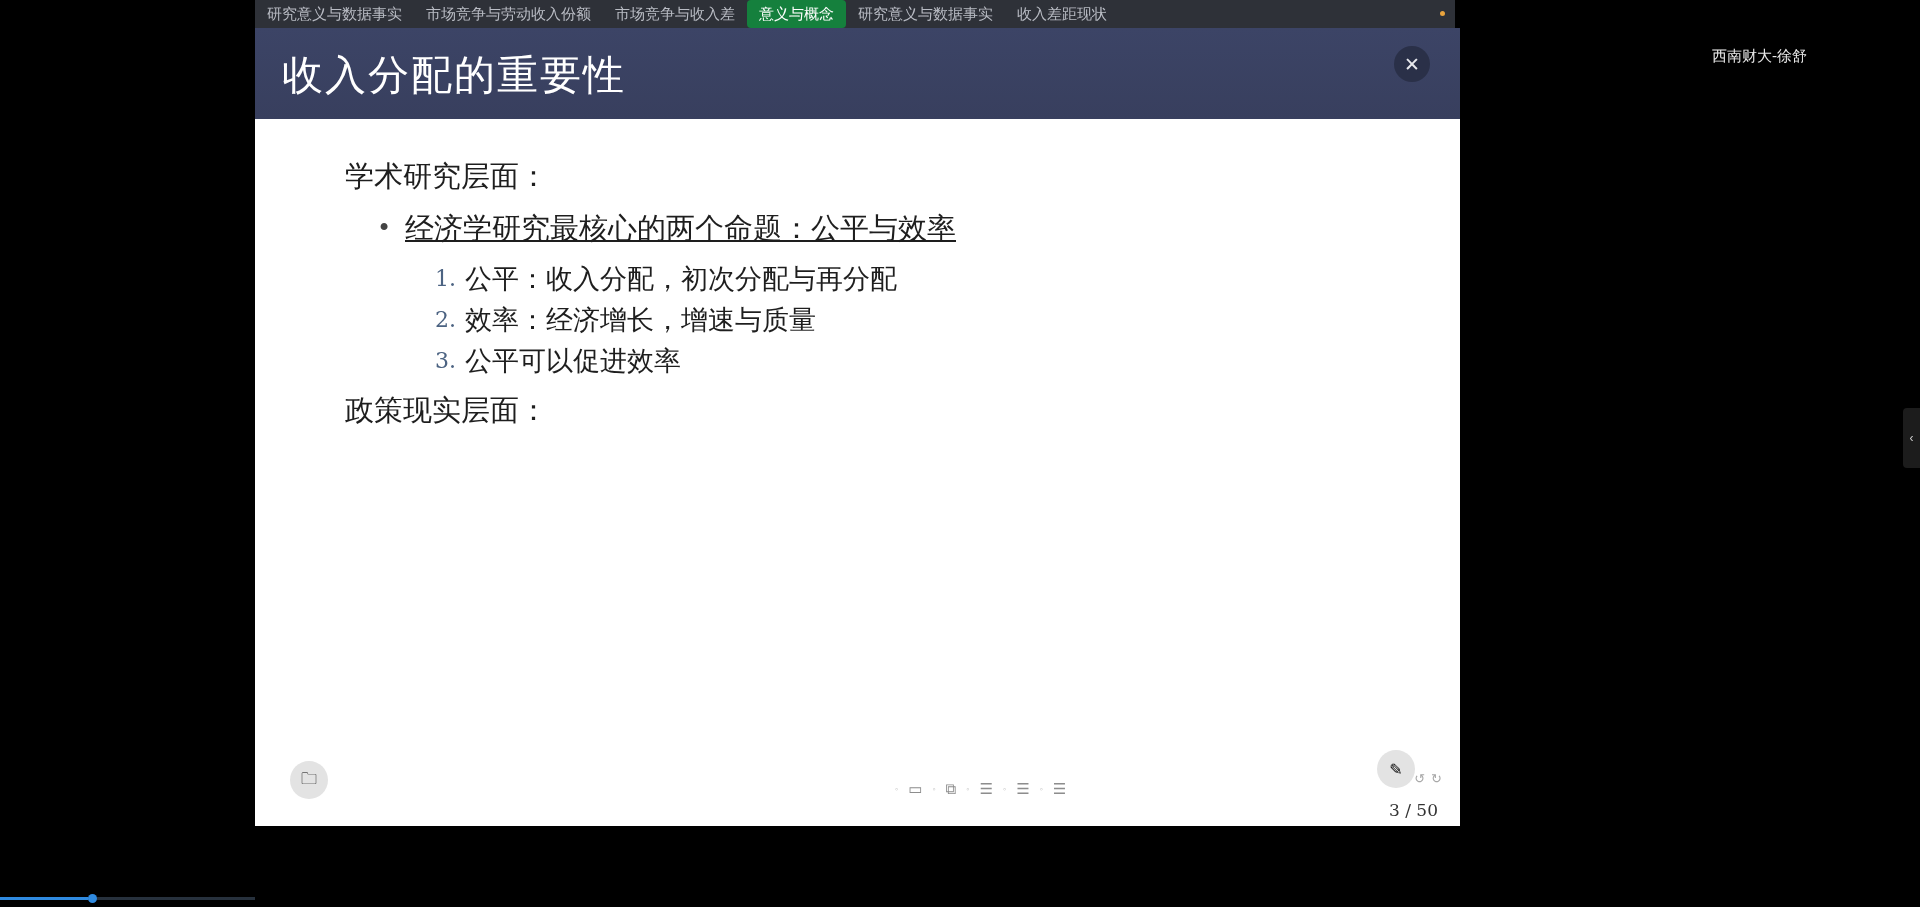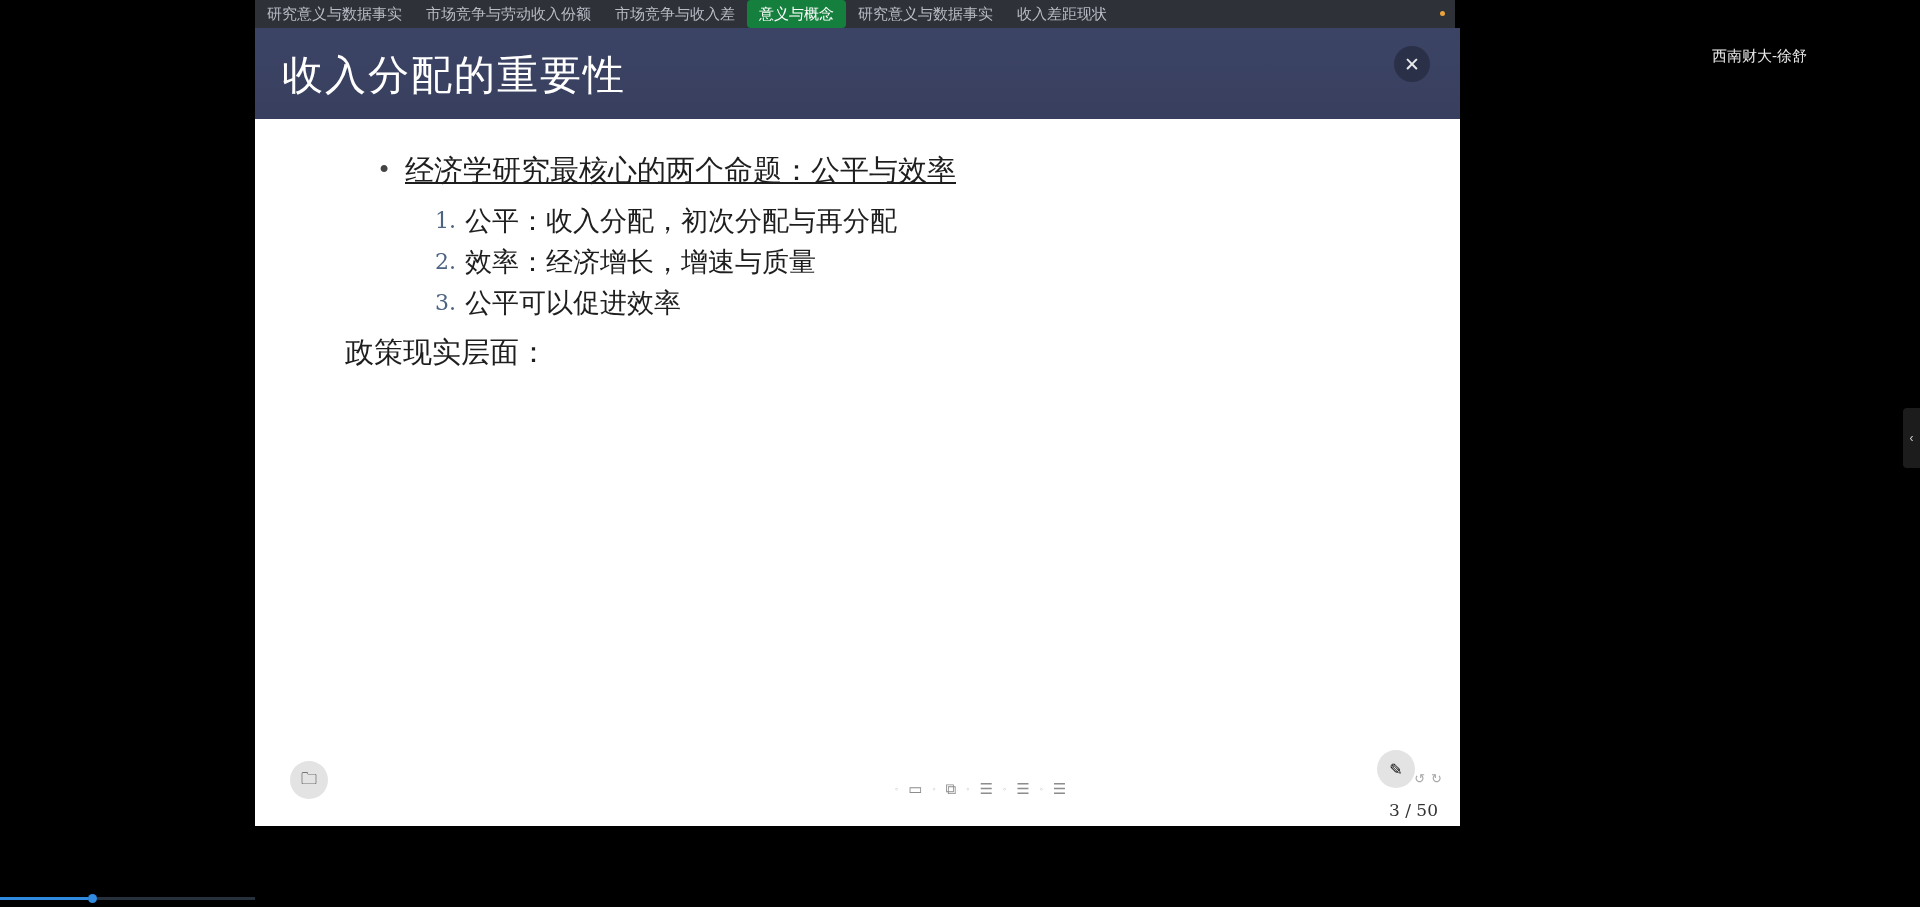--- a/index.html
+++ b/index.html
@@ -272,20 +272,21 @@
 
   <div class="viewer">
 
     <div class="slide-header">
       <div class="slide-title">收入分配的重要性</div>
       <div class="close-btn">✕</div>
     </div>
 
     <div class="slide-body">
 
+      <div class="sec-head">学术研究层面：</div>
 
       <ul class="level1">
         <li>经济学研究最核心的两个命题：公平与效率</li>
       </ul>
 
       <ol class="level2">
         <li>公平：收入分配，初次分配与再分配</li>
         <li>效率：经济增长，增速与质量</li>
         <li>公平可以促进效率</li>
       </ol>

